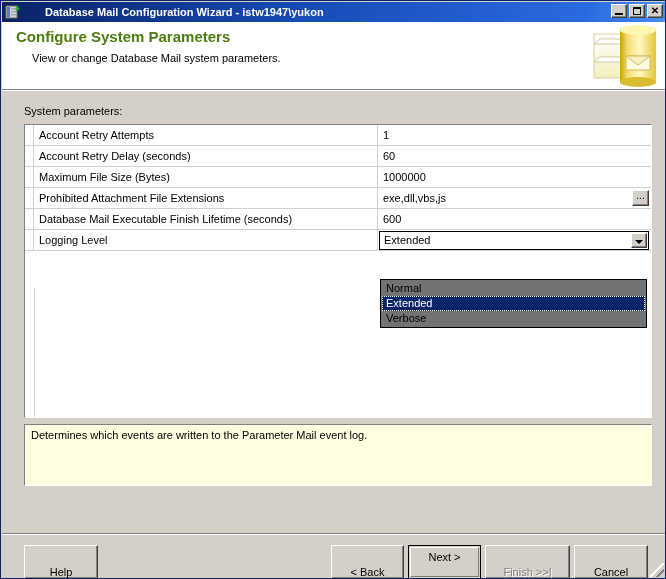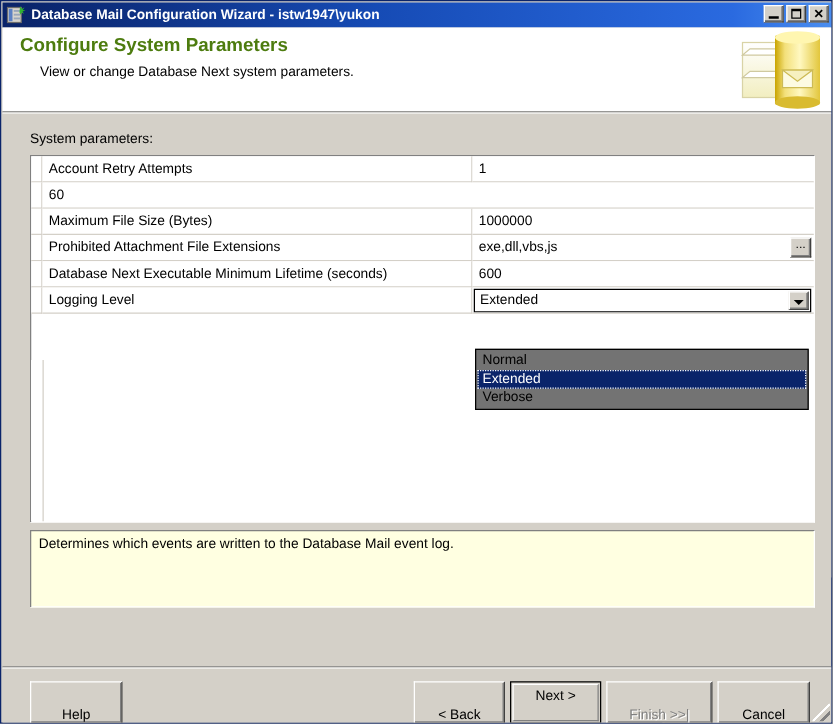--- a/index.html
+++ b/index.html
@@ -23,20 +23,21 @@
   }
 
   
   #titlebar {
     position: absolute;
     left: 1px; top: 1px;
     width: 664px; height: 20px;
     background: linear-gradient(to right, #0a246a 0%, #0a246a 2%, #164bb5 45%, #2a6ae0 88%, #4a8ef0 100%);
     display: flex;
     align-items: center;
+    gap: 20px;
   }
   #title-icon {
     width: 16px; height: 16px;
     margin-left: 3px;
     position: relative;
     flex: 0 0 auto;
   }
   #title-text {
     color: #ffffff;
     font-weight: bold;
@@ -414,21 +415,21 @@
         </div>
       <div class="tbtn">
           <span class="glyph max-glyph"></span>
         </div>
       <div class="tbtn"><span class="close-glyph">✕</span></div>
     </div>
   </div>
 
   <div id="banner">
     <div id="banner-title">Configure System Parameters</div>
-    <div id="banner-sub">View or change Database Next system parameters.</div>
+    <div id="banner-sub">View or change Database Mail system parameters.</div>
     <div id="banner-art">
       <svg width="74" height="67" viewBox="0 0 74 67">
         <defs>
           <linearGradient id="cyl" x1="0" y1="0" x2="1" y2="0">
             <stop offset="0%" stop-color="#c9a400"></stop>
             <stop offset="22%" stop-color="#f3e07a"></stop>
             <stop offset="55%" stop-color="#fff8c0"></stop>
             <stop offset="100%" stop-color="#e2c63c"></stop>
           </linearGradient>
           <linearGradient id="drawer" x1="0" y1="0" x2="0" y2="1">
@@ -458,41 +459,42 @@
 
 
         <div class="grow">
           <div class="rcell rcell-gutter"></div>
           <div class="rcell rcell-param">Account Retry Attempts</div>
           <div class="rcell rcell-value">1</div>
         </div>
 
         <div class="grow">
           <div class="rcell rcell-gutter"></div>
+          <div class="rcell rcell-param">Account Retry Delay (seconds)</div>
           <div class="rcell rcell-value">60</div>
         </div>
 
         <div class="grow">
           <div class="rcell rcell-gutter"></div>
           <div class="rcell rcell-param">Maximum File Size (Bytes)</div>
           <div class="rcell rcell-value">1000000</div>
         </div>
 
         <div class="grow">
           <div class="rcell rcell-gutter"></div>
           <div class="rcell rcell-param">Prohibited Attachment File Extensions</div>
           <div class="rcell rcell-value">
             <span>exe,dll,vbs,js</span>
             <span class="browse-btn">...</span>
           </div>
         </div>
 
         <div class="grow">
           <div class="rcell rcell-gutter"></div>
-          <div class="rcell rcell-param">Database Next Executable Minimum Lifetime (seconds)</div>
+          <div class="rcell rcell-param">Database Mail Executable Finish Lifetime (seconds)</div>
           <div class="rcell rcell-value">600</div>
         </div>
 
         <div class="grow">
           <div class="rcell rcell-gutter"></div>
           <div class="rcell rcell-param">Logging Level</div>
           <div class="rcell rcell-value combo-cell">
             <div class="combo">
               <span class="combo-text">Extended</span>
               <span class="combo-arrow"></span>
@@ -505,21 +507,21 @@
 
         <div id="dropdown">
           <div class="dd-item">Normal</div>
           <div class="dd-item selected">Extended</div>
           <div class="dd-item">Verbose</div>
         </div>
 
       </div>
     </div>
 
-    <div id="desc">Determines which events are written to the Database Mail event log.</div>
+    <div id="desc">Determines which events are written to the Parameter Mail event log.</div>
 
     <div class="btn" id="reset-all">Reset All</div>
 
   </div>
 
   <div id="footer-sep"></div>
   <div id="footer">
     <div class="btn" id="btn-help">Help</div>
     <div class="btn" id="btn-back">&lt; Back</div>
     <div class="btn default" id="btn-next">

